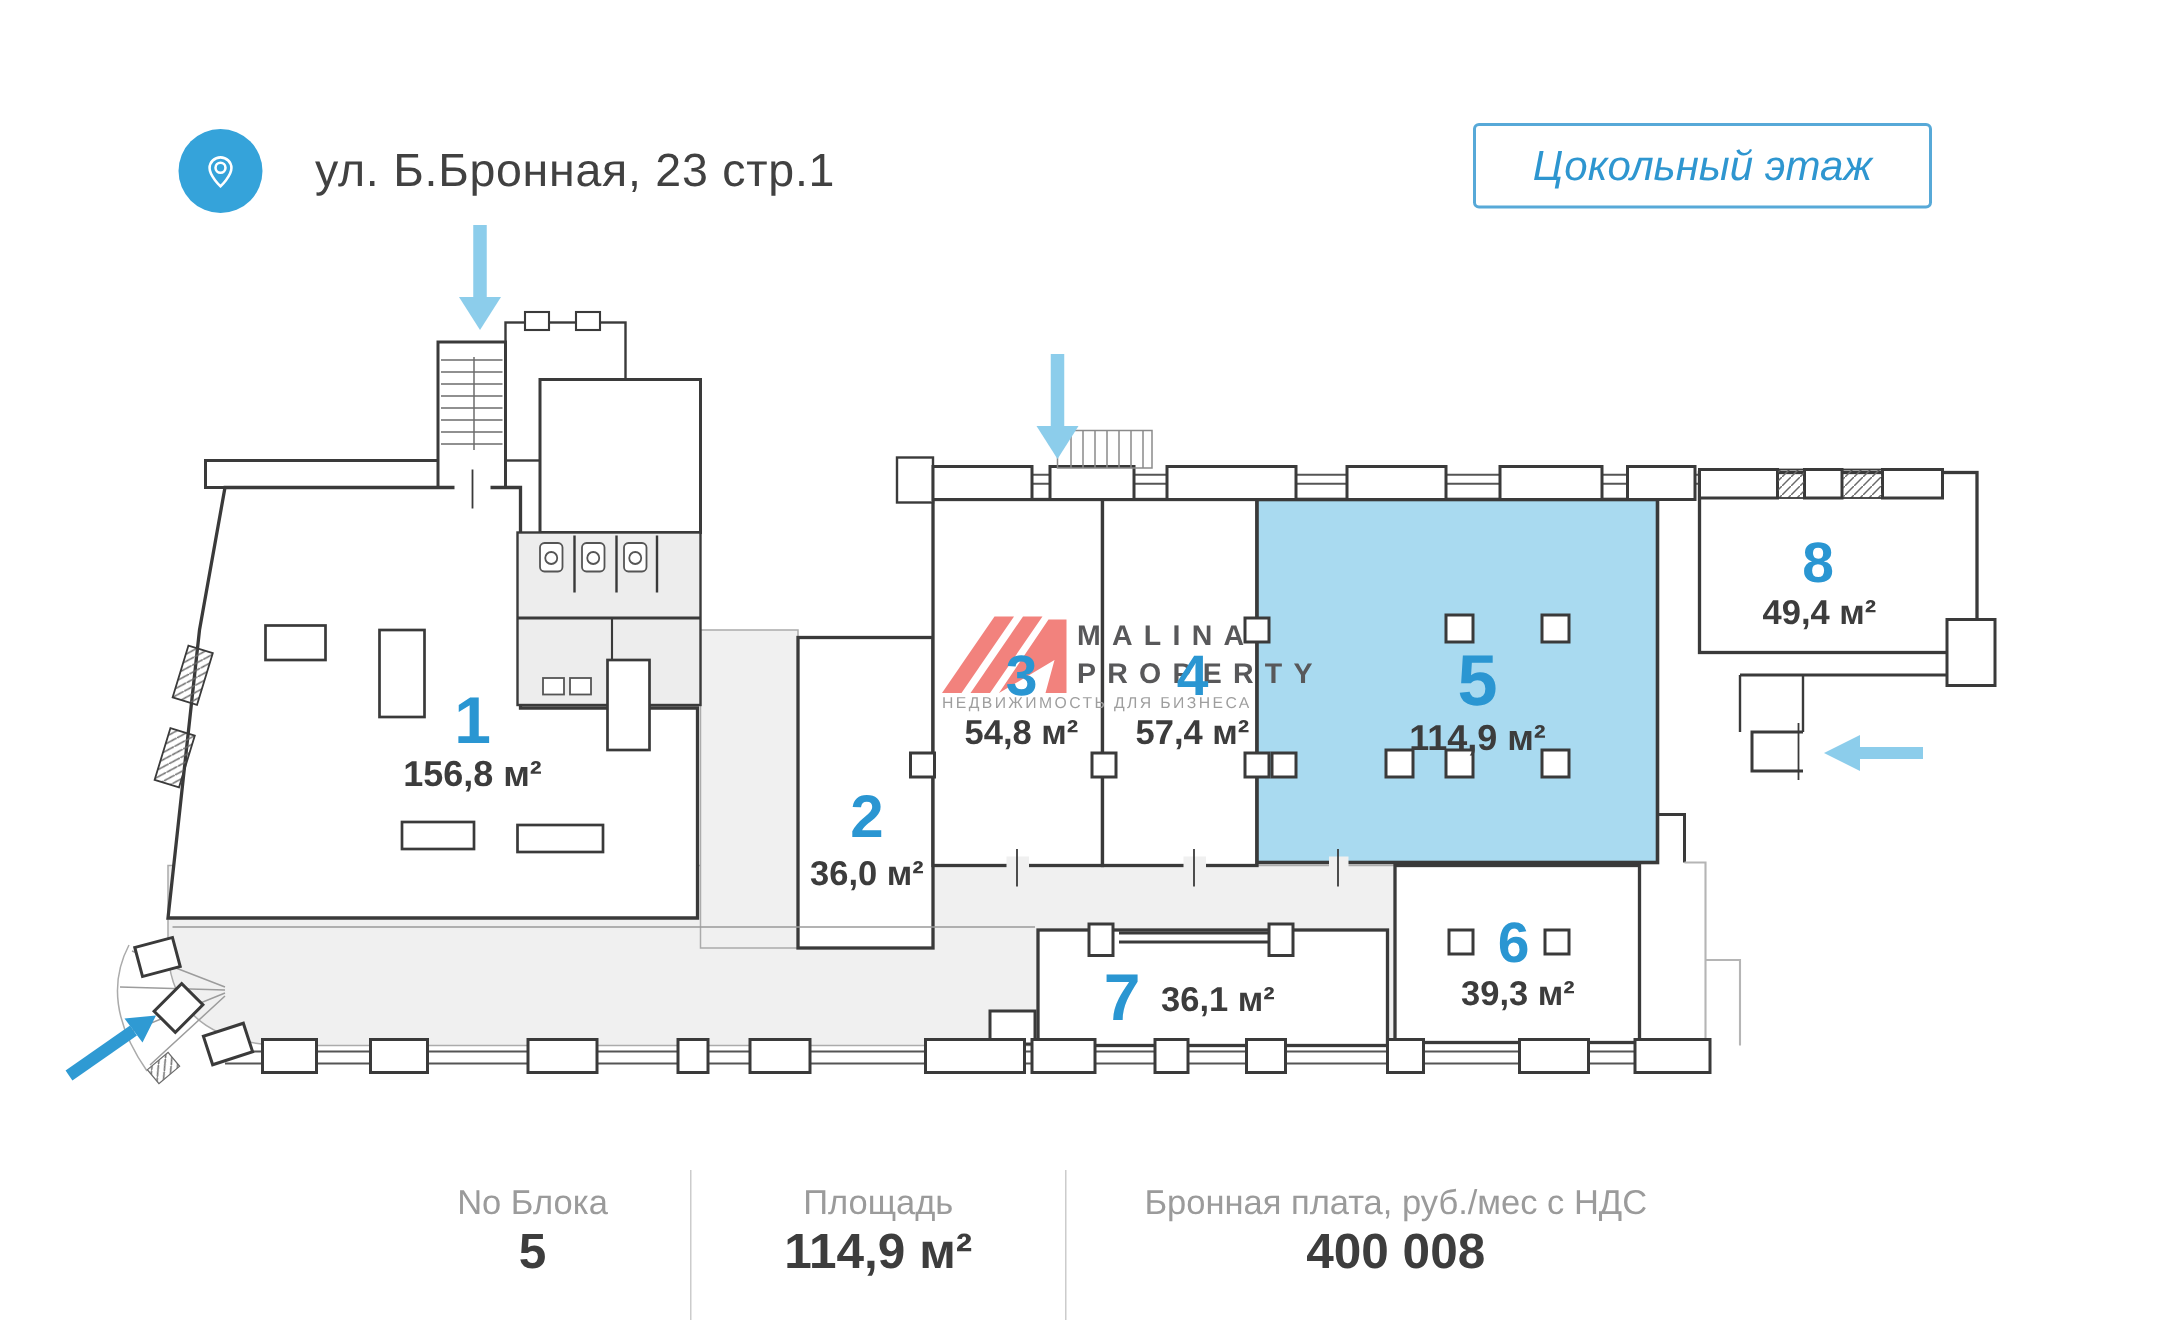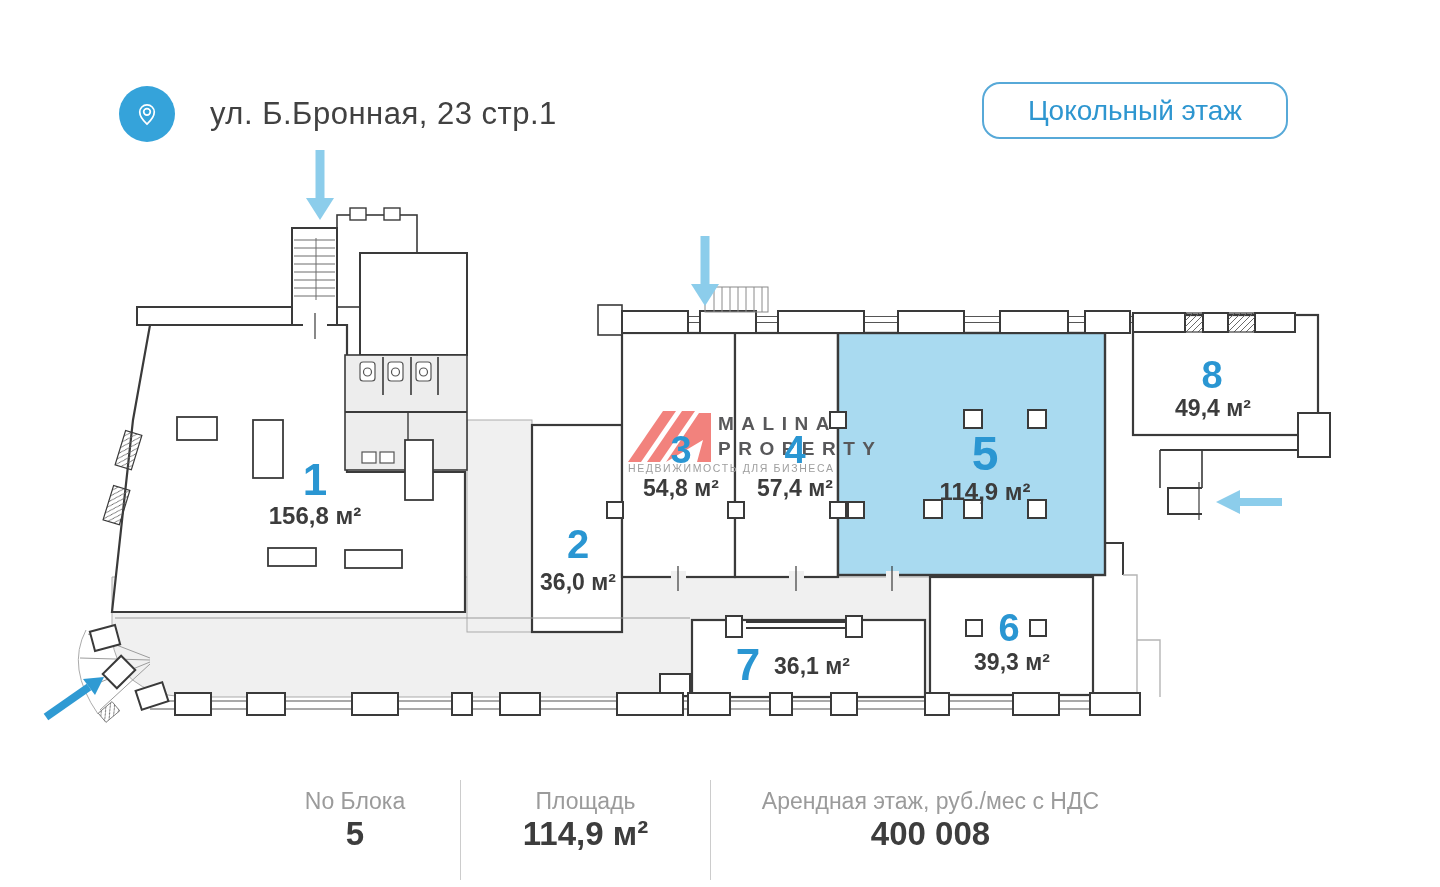--- a/index.html
+++ b/index.html
@@ -3,23 +3,23 @@
 <meta charset="utf-8">
 <style>
   html,body{margin:0;padding:0;background:#ffffff;}
   body{width:1440px;height:887px;position:relative;overflow:hidden;
        font-family:"Liberation Sans","DejaVu Sans",sans-serif;color:#3d3d3d;}
   
   .hdr-pin{position:absolute;left:119px;top:86px;width:56px;height:56px;border-radius:50%;
            background:#35a3da;display:flex;align-items:center;justify-content:center;}
   .hdr-address{position:absolute;left:200px;top:96px;font-size:31px;color:#414141;letter-spacing:.5px;margin-left:10px;}
   .floor-btn{position:absolute;left:982px;top:82px;width:306px;height:57px;box-sizing:border-box;
-             border:2px solid #57a9d8;border-radius:18px;background:#fff;
+             border:2px solid #57a9d8;border-radius:4px;background:#fff;
              display:flex;align-items:center;justify-content:center;
-             font-size:28px;color:#2e96d0;cursor:pointer;}
+             font-size:28px;color:#2e96d0;cursor:pointer;font-style:italic;}
   
   .plan{position:absolute;left:0;top:0;width:1440px;height:887px;}
   
   .summary{position:absolute;left:250px;top:780px;width:900px;height:100px;display:flex;}
   .sum-col{display:flex;flex-direction:column;align-items:center;justify-content:flex-start;
            padding-top:8px;box-sizing:border-box;}
   .sum-col.c1{width:210px;}
   .sum-col.c2{width:250px;border-left:1px solid #cccccc;}
   .sum-col.c3{width:440px;border-left:1px solid #cccccc;}
   .sum-label{font-size:23px;color:#9b9b9b;white-space:nowrap;}
@@ -295,16 +295,16 @@
 <div class="summary">
   <div class="sum-col c1">
     <div class="sum-label">No Блока</div>
     <div class="sum-value">5</div>
   </div>
   <div class="sum-col c2">
     <div class="sum-label">Площадь</div>
     <div class="sum-value">114,9 м²</div>
   </div>
   <div class="sum-col c3">
-    <div class="sum-label">Арендная этаж, руб./мес с НДС</div>
+    <div class="sum-label">Бронная плата, руб./мес с НДС</div>
     <div class="sum-value">400 008</div>
   </div>
 </div>
 
 </body></html>

